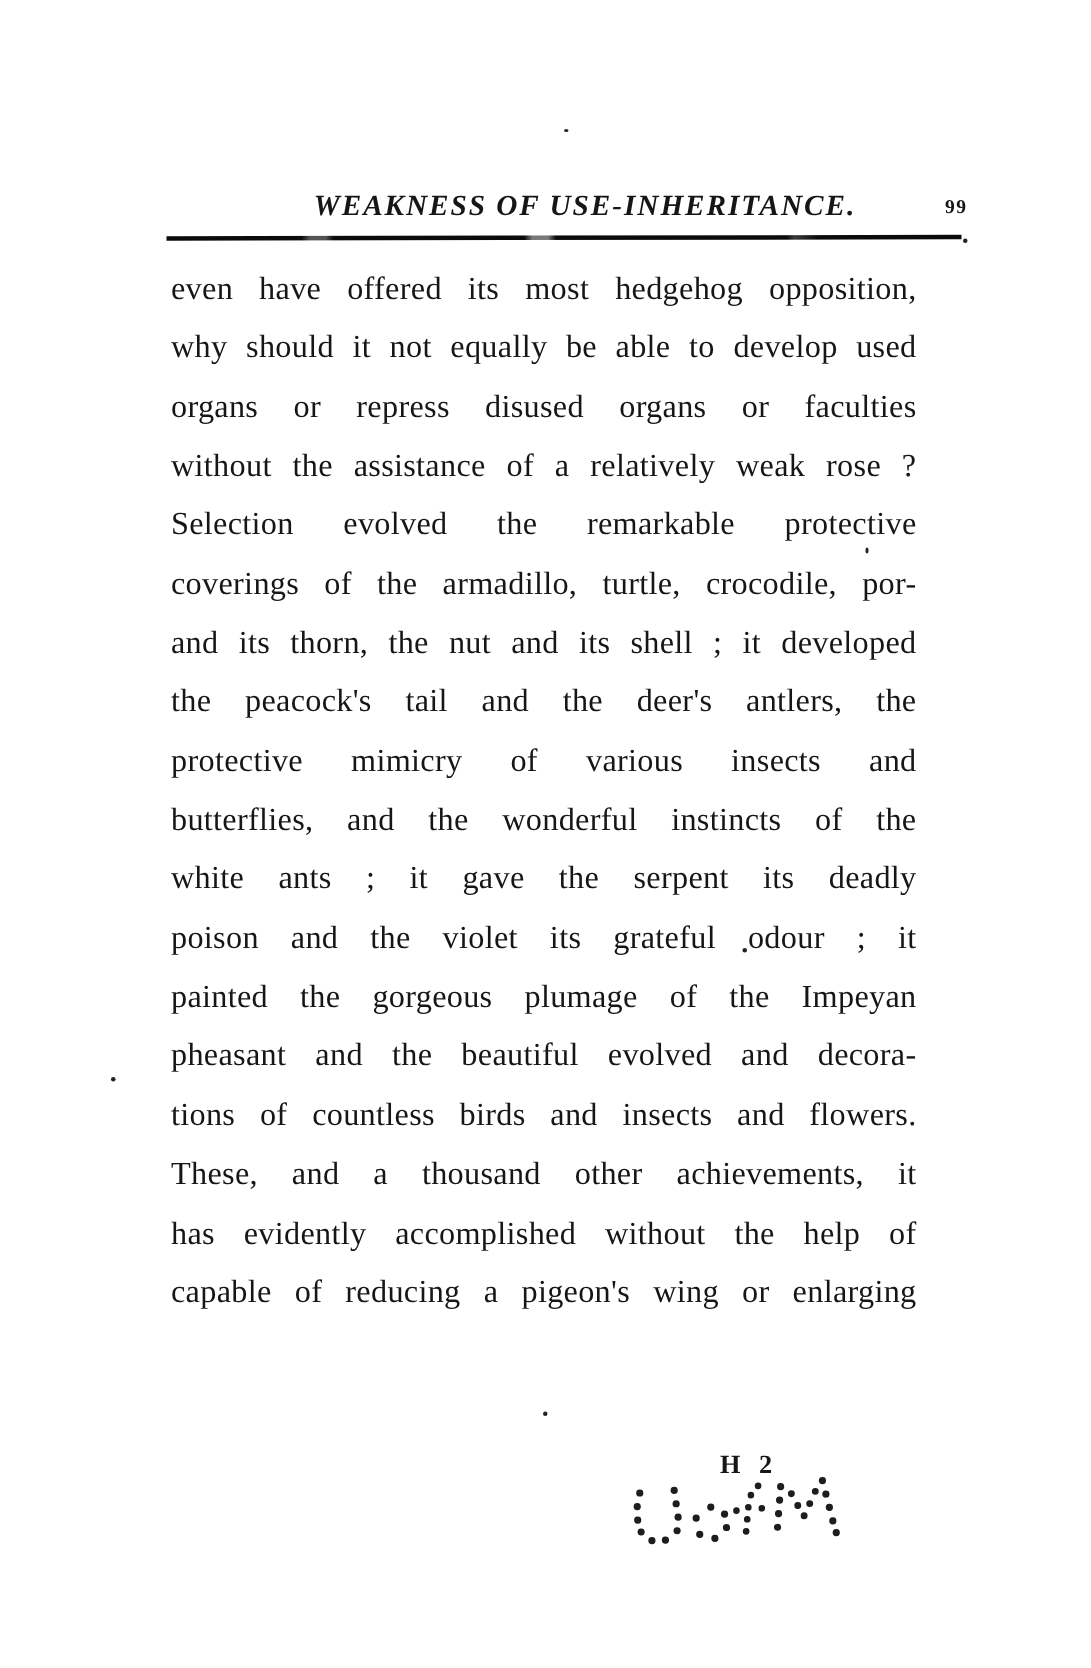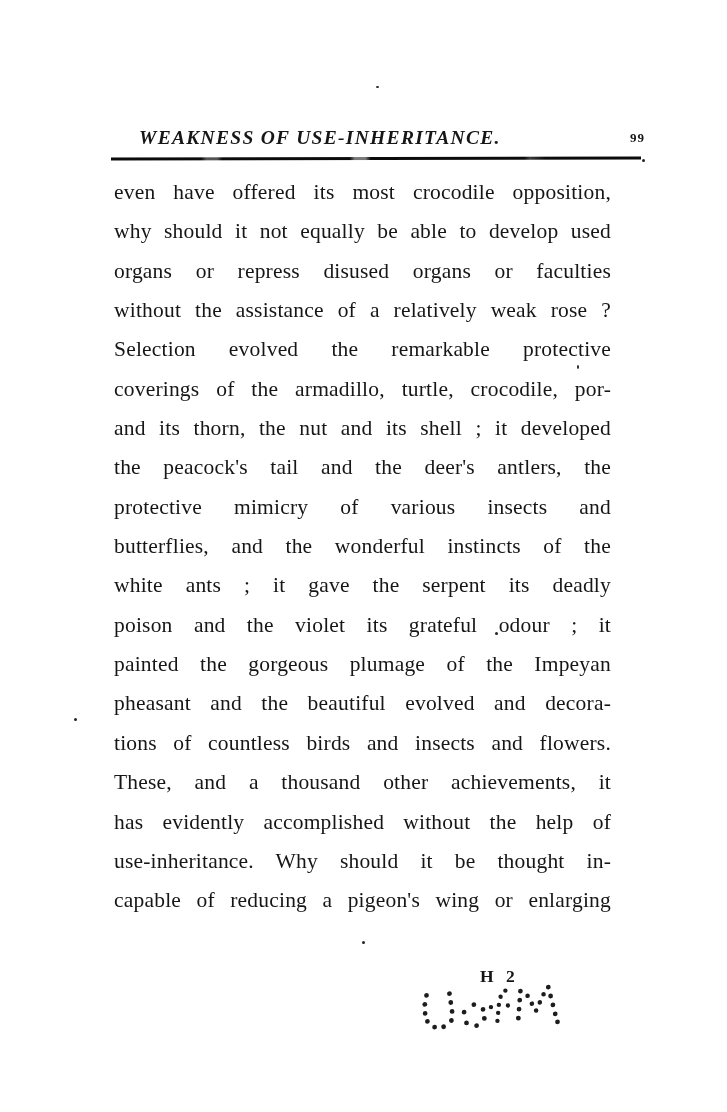--- a/index.html
+++ b/index.html
@@ -10,21 +10,21 @@
     overflow: hidden;
     font-family: "Liberation Serif", serif;
     color: var(--ink, #161616);
   }
   .paper { position: absolute; inset: 0; background: var(--paper, #ffffff); }
 
   
   .header { position: absolute; top: 127px; left: 113px; width: 528px; height: 26px; }
   .header-title {
     display: block; width: 100%;
-    text-indent: 26px;
+    text-align: center; text-indent: 26px;
     font-style: italic; font-weight: 600;
     font-size: 19.5px; letter-spacing: 1.3px;
     white-space: nowrap;
   }
   .page-number {
     position: absolute; right: -4px; top: 3px;
     font-size: 13px; letter-spacing: 1px; font-style: normal; font-weight: 600;
   }
   .header-rule {
     position: absolute; top: 157px; left: 111px; width: 530px; height: 3px;
@@ -76,38 +76,37 @@
 <div class="paper">
 
   <div class="header">
     <span class="header-title">WEAKNESS OF USE-INHERITANCE.</span>
     <span class="page-number">99</span>
   </div>
 
   <div class="header-rule"></div>
 
   <div class="body-text">
-      <div class="text-line">even have offered its most crocodile opposition,</div>
+      <div class="text-line">even have offered its most hedgehog opposition,</div>
       <div class="text-line">why should it not equally be able to develop used</div>
       <div class="text-line">organs or repress disused organs or faculties</div>
       <div class="text-line">without the assistance of a relatively weak rose ?</div>
       <div class="text-line">Selection evolved the remarkable protective</div>
       <div class="text-line">coverings of the armadillo, turtle, crocodile, por-</div>
       <div class="text-line">and its thorn, the nut and its shell ; it developed</div>
       <div class="text-line">the peacock's tail and the deer's antlers, the</div>
       <div class="text-line">protective mimicry of various insects and</div>
       <div class="text-line">butterflies, and the wonderful instincts of the</div>
       <div class="text-line">white ants ; it gave the serpent its deadly</div>
       <div class="text-line">poison and the violet its grateful odour ; it</div>
       <div class="text-line">painted the gorgeous plumage of the Impeyan</div>
       <div class="text-line">pheasant and the beautiful evolved and decora-</div>
       <div class="text-line">tions of countless birds and insects and flowers.</div>
       <div class="text-line">These, and a thousand other achievements, it</div>
       <div class="text-line">has evidently accomplished without the help of</div>
-      <div class="text-line">use-inheritance. Why should it be thought in-</div>
       <div class="text-line">capable of reducing a pigeon's wing or enlarging</div>
     </div>
 
   <div class="signature">H 2</div>
 
   <svg class="stamp" viewBox="0 0 152 57" xmlns="http://www.w3.org/2000/svg" aria-label="U of M">
 
     <circle cx="9" cy="13" r="2.4"></circle>
       <circle cx="7" cy="22" r="2.4"></circle>
     <circle cx="7" cy="31" r="2.4"></circle>

